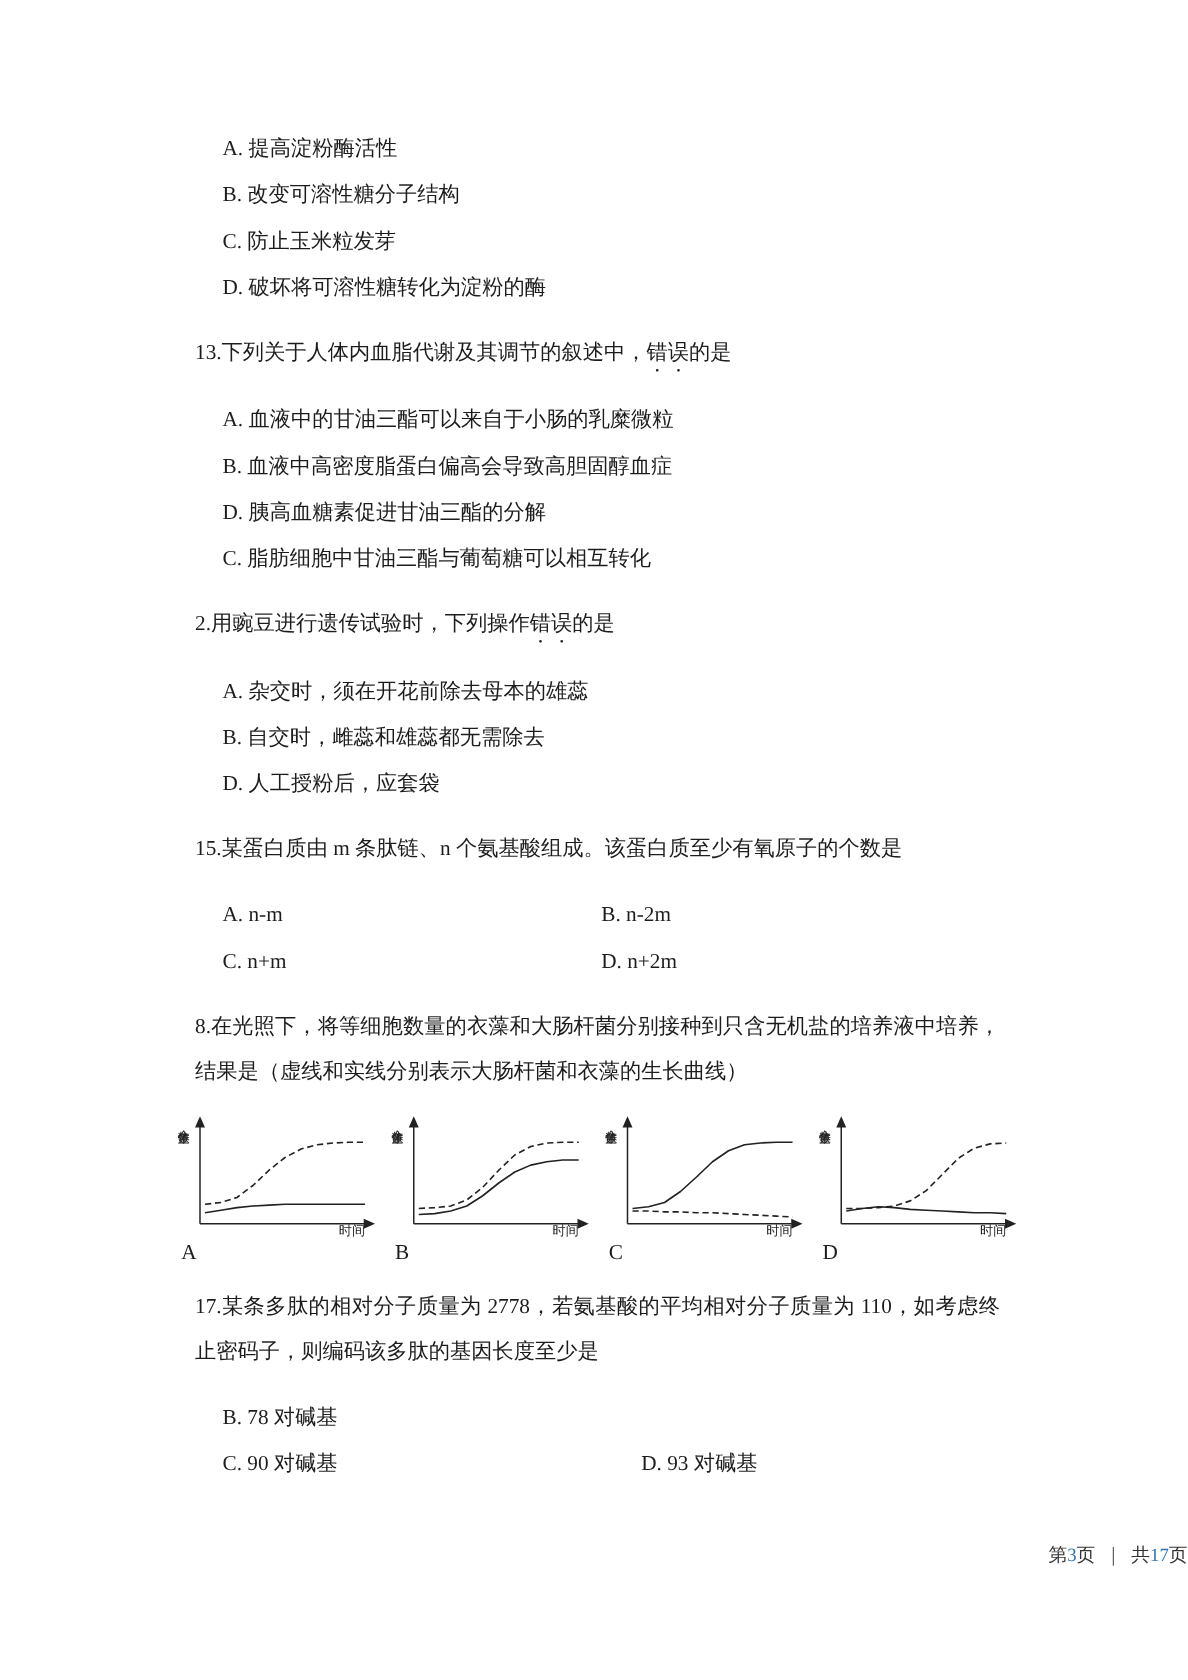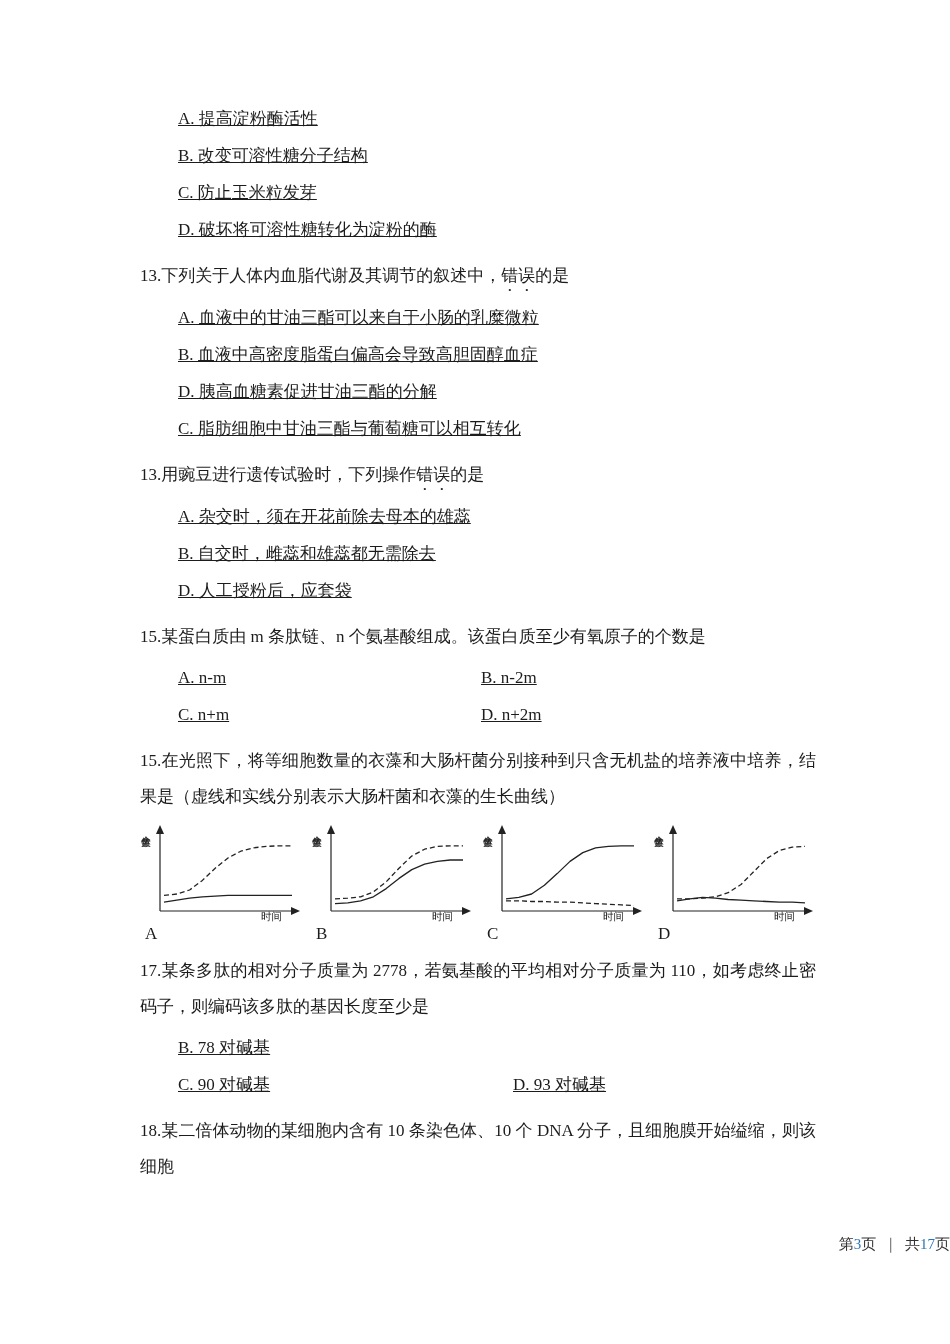--- a/index.html
+++ b/index.html
@@ -10,41 +10,41 @@
     color: #1c1c1c;
     font-family: "Liberation Serif", "DejaVu Serif", serif;
     position: relative;
     overflow: hidden;
   }
   .content {
     position: absolute; left: 140px; top: 100px; width: 676px;
     font-size: 17px;
   }
   .question { margin-top: 10px; }
-  .stem { margin: 0; line-height: 36px; text-align: justify; }
+  .stem { margin: 16px; line-height: 36px; text-align: justify; }
   .opts { margin: 4px 0 0 38px; }
-  .opt { margin: 0; line-height: 37px; text-decoration: underline; }
+  .opt { margin: 0; line-height: 37px; }
   .optrow { display: flex; }
   .optrow .c1 { width: 303px; }
   .optrow.wide .c1 { width: 335px; }
   .emph {
     -webkit-text-emphasis: filled dot #1c1c1c;
     -webkit-text-emphasis-position: under;
     text-emphasis: filled dot #1c1c1c;
     text-emphasis-position: under right;
   }
   .graphs-row { display: flex; gap: 9px; margin-top: 8px; }
   .panel { position: relative; width: 162px; height: 100px; }
   .panel svg { position: absolute; left: 0; top: 0; }
   .vlabel {
     position: absolute; left: 1px; top: 5px;
     writing-mode: vertical-rl; text-orientation: upright;
     font-size: 9.5px; line-height: 10px; letter-spacing: 1px; color: #222;
   }
-  .xlabel { position: absolute; right: 20px; top: 87px; font-size: 10.5px; color: #222; }
+  .xlabel { position: absolute; right: 10px; top: 87px; font-size: 10.5px; color: #222; }
   .letters-row { display: flex; gap: 9px; margin-top: 2px; }
   .letters-row div { width: 162px; padding-left: 5px; font-size: 17px; line-height: 18px; }
   .axis { stroke: #222; stroke-width: 1.2; }
   .arrow { fill: #222; }
   .curve-dashed { fill: none; stroke: #222; stroke-width: 1.3; stroke-dasharray: 5 3; stroke-linejoin: round; }
   .curve-solid  { fill: none; stroke: #222; stroke-width: 1.3; stroke-linejoin: round; }
   .footer {
     position: absolute; left: 0; bottom: 90px; width: 100%;
     text-align: right; font-size: 15px; color: #333;
   }
@@ -69,21 +69,21 @@
     <p class="stem"><span>13.下列关于人体内血脂代谢及其调节的叙述中，</span><span class="emph">错误</span><span>的是</span></p>
     <div class="opts">
       <p class="opt">A. 血液中的甘油三酯可以来自于小肠的乳糜微粒</p>
       <p class="opt">B. 血液中高密度脂蛋白偏高会导致高胆固醇血症</p>
       <p class="opt">D. 胰高血糖素促进甘油三酯的分解</p>
       <p class="opt">C. 脂肪细胞中甘油三酯与葡萄糖可以相互转化</p>
     </div>
   </div>
 
   <div class="question">
-    <p class="stem"><span>13.用豌豆进行遗传试验时，下列操作</span><span class="emph">错误</span><span>的是</span></p>
+    <p class="stem"><span>2.用豌豆进行遗传试验时，下列操作</span><span class="emph">错误</span><span>的是</span></p>
     <div class="opts">
       <p class="opt">A. 杂交时，须在开花前除去母本的雄蕊</p>
       <p class="opt">B. 自交时，雌蕊和雄蕊都无需除去</p>
       <p class="opt">D. 人工授粉后，应套袋</p>
     </div>
   </div>
 
   <div class="question">
     <p class="stem">15.某蛋白质由 m 条肽链、n 个氨基酸组成。该蛋白质至少有氧原子的个数是</p>
     <div class="opts">
@@ -92,21 +92,21 @@
         <p class="opt">B. n-2m</p>
       </div>
       <div class="optrow">
         <p class="opt c1">C. n+m</p>
         <p class="opt">D. n+2m</p>
       </div>
     </div>
   </div>
 
   <div class="question">
-    <p class="stem">15.在光照下，将等细胞数量的衣藻和大肠杆菌分别接种到只含无机盐的培养液中培养，结果是（虚线和实线分别表示大肠杆菌和衣藻的生长曲线）</p>
+    <p class="stem">8.在光照下，将等细胞数量的衣藻和大肠杆菌分别接种到只含无机盐的培养液中培养，结果是（虚线和实线分别表示大肠杆菌和衣藻的生长曲线）</p>
 
     <div class="graphs-row">
       <div class="panel">
         <svg width="162" height="100" viewBox="0 0 162 100">
           <line class="axis" x1="20" y1="88" x2="20" y2="10"></line>
           <polygon class="arrow" points="20,2 16,11 24,11"></polygon>
           <line class="axis" x1="20" y1="88" x2="153" y2="88"></line>
           <polygon class="arrow" points="160,88 151,84 151,92"></polygon>
         <polyline points="24.0,72.4 36.8,71.0 49.6,67.0 62.4,57.4 75.2,45.2 88.0,35.0 100.8,28.2 113.6,24.8 126.4,23.4 139.2,22.8 152.0,22.8" class="curve-dashed"></polyline>
             <polyline points="24.0,79.2 36.8,77.2 49.6,75.1 62.4,73.8 75.2,73.1 88.0,72.4 100.8,72.4 113.6,72.4 126.4,72.4 139.2,72.4 152.0,72.4" class="curve-solid"></polyline>
@@ -166,21 +166,18 @@
       <div class="optrow wide">
         <p class="opt">B. 78 对碱基</p>
       </div>
       <div class="optrow wide">
         <p class="opt c1">C. 90 对碱基</p>
         <p class="opt">D. 93 对碱基</p>
       </div>
     </div>
   </div>
 
-  <div class="question">
-    <p class="stem">18.某二倍体动物的某细胞内含有 10 条染色体、10 个 DNA 分子，且细胞膜开始缢缩，则该细胞</p>
-  </div>
 
 </div>
 
 <div class="footer">
   <span>第</span><span class="num">3</span><span>页</span><span class="sep">｜</span><span>共</span><span class="num">17</span><span>页</span>
 </div>
 
 </body></html>

